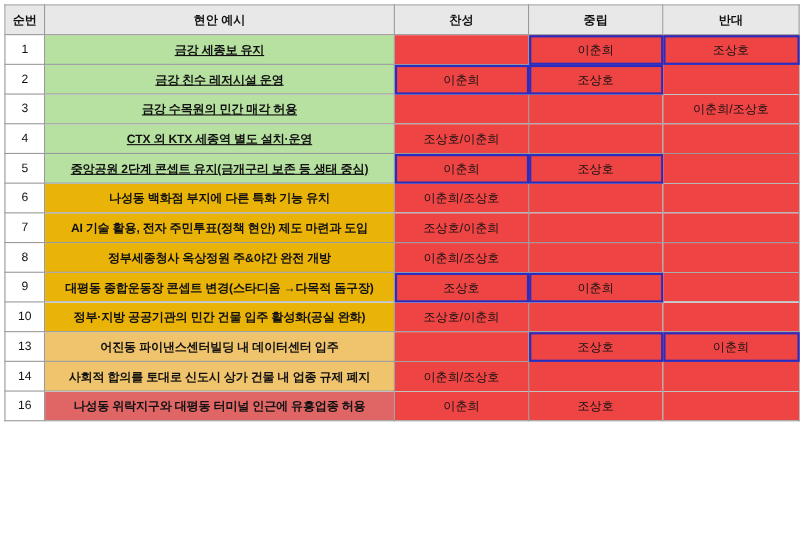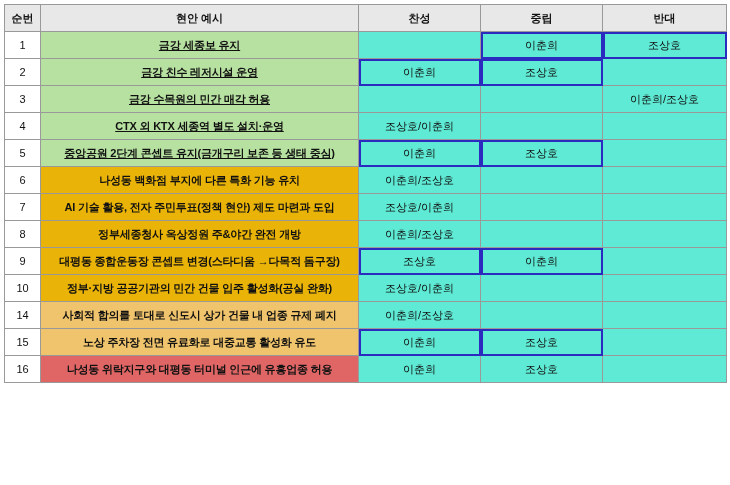--- a/index.html
+++ b/index.html
@@ -52,21 +52,21 @@
     font-size: 11.5px;
     letter-spacing: -0.2px;
   }
   
   .cat-green  { background: #b7e1a1; text-decoration: underline; }
   .cat-pink   { background: #eab308; }
   .cat-orange { background: #f0c46c; }
   .cat-red    { background: #e06666; margin-top: 11px; }
 
   td.vote-cell {
-    background: #5eead4;
+    background: #ef4444;
     font-size: 10.5px;
     position: relative;
   }
   td.vote-cell.boxed {
     outline: 2px solid #2b2bbf;
     outline-offset: -2px;
   }
 </style>
 </head>
 <body>
@@ -153,31 +153,31 @@
         <td class="vote-cell"></td>
       </tr>
       <tr>
         <td class="no-cell">10</td>
         <td class="issue-cell cat-pink">정부·지방 공공기관의 민간 건물 입주 활성화(공실 완화)</td>
         <td class="vote-cell">조상호/이춘희</td>
         <td class="vote-cell"></td>
         <td class="vote-cell"></td>
       </tr>
       <tr>
+        <td class="no-cell">13</td>
+        <td class="issue-cell cat-orange">어진동 파이낸스센터빌딩 내 데이터센터 입주</td>
+        <td class="vote-cell"></td>
+        <td class="vote-cell boxed">조상호</td>
+        <td class="vote-cell boxed">이춘희</td>
+      </tr>
+      <tr>
         <td class="no-cell">14</td>
         <td class="issue-cell cat-orange">사회적 합의를 토대로 신도시 상가 건물 내 업종 규제 폐지</td>
         <td class="vote-cell">이춘희/조상호</td>
         <td class="vote-cell"></td>
-        <td class="vote-cell"></td>
-      </tr>
-      <tr>
-        <td class="no-cell">15</td>
-        <td class="issue-cell cat-orange">노상 주차장 전면 유료화로 대중교통 활성화 유도</td>
-        <td class="vote-cell boxed">이춘희</td>
-        <td class="vote-cell boxed">조상호</td>
         <td class="vote-cell"></td>
       </tr>
       <tr>
         <td class="no-cell">16</td>
         <td class="issue-cell cat-red">나성동 위락지구와 대평동 터미널 인근에 유흥업종 허용</td>
         <td class="vote-cell">이춘희</td>
         <td class="vote-cell">조상호</td>
         <td class="vote-cell"></td>
       </tr>
     </tbody>

